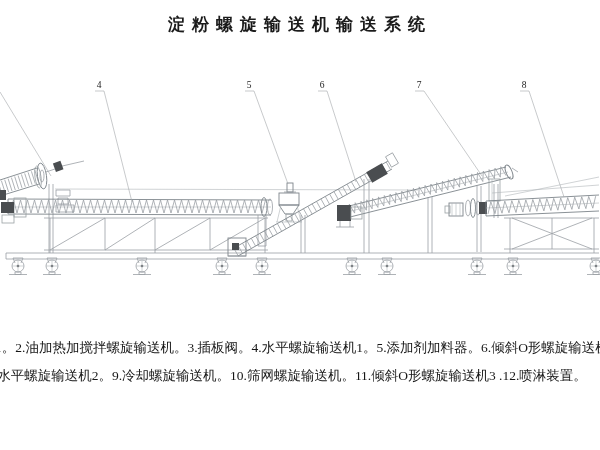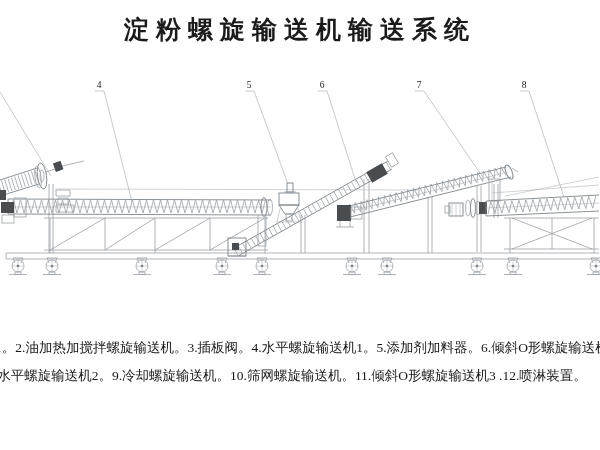--- a/index.html
+++ b/index.html
@@ -2,21 +2,21 @@
 <html><head>
 <meta charset="utf-8">
 <style>
   html,body{margin:0;padding:0;background:#e9e9e9;}
   .page{
     position:relative;width:600px;height:450px;background:#ffffff;
     overflow:hidden;font-family:"Liberation Serif", serif;
   }
   .title{
     position:absolute;top:13px;left:0;width:600px;text-align:center;
-    font-size:25px;font-weight:600;letter-spacing:7px;color:#1b1b1b;
+    font-size:17px;font-weight:600;letter-spacing:7px;color:#1b1b1b;
     white-space:nowrap;
   }
   .diagram{position:absolute;top:0;left:0;}
   .caption{
     position:absolute;top:334px;left:0;width:600px;overflow:hidden;
     color:#161616;font-size:13.5px;line-height:28px;white-space:nowrap;
   }
   .cap-line{width:620px;overflow:hidden;}
   .cap-line.l1 span{display:inline-block;margin-left:-5px;}
   .cap-line.l2 span{display:inline-block;margin-left:-13px;}

